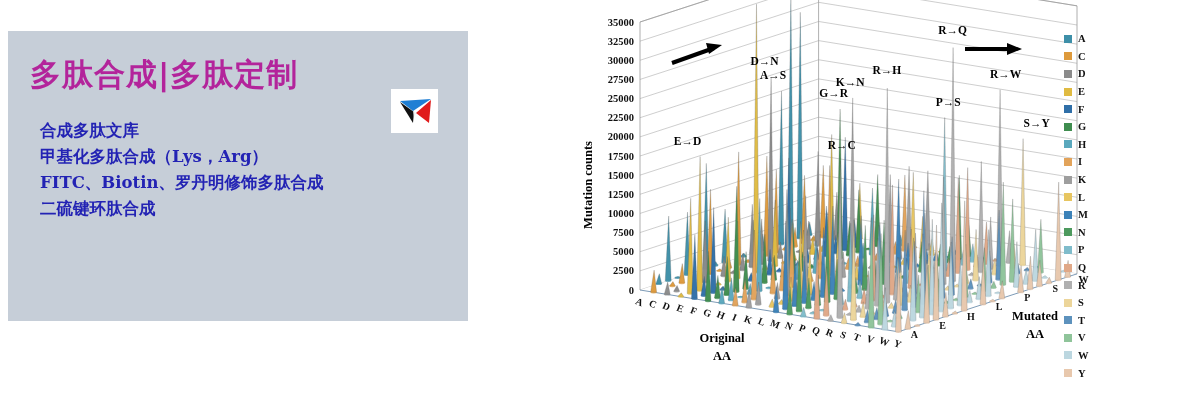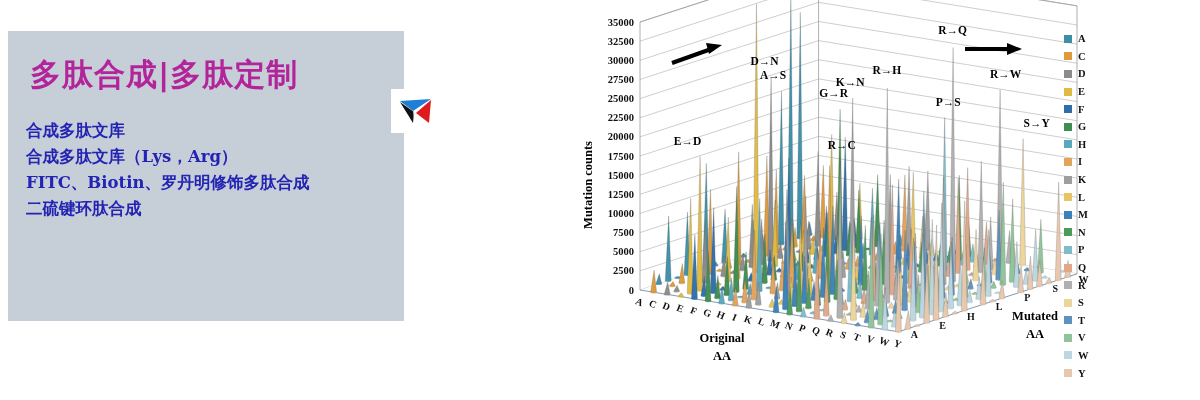--- a/index.html
+++ b/index.html
@@ -2,30 +2,30 @@
 <html><head>
 <meta charset="utf-8">
 <style>
   html,body{margin:0;padding:0;}
   body{
     width:1200px;height:400px;background:#ffffff;
     font-family:"Liberation Serif",serif;overflow:hidden;position:relative;
   }
   
   #promo-panel{
-    position:absolute;left:8px;top:31px;width:396px;height:290px;
+    position:absolute;left:8px;top:31px;width:460px;height:290px;
     background:#c6ced8;box-shadow:inset 0 0 0 1px #c6ced8;
   }
   #promo-title{
     position:absolute;left:22px;top:23px;
     font-family:"DejaVu Sans",sans-serif;font-weight:bold;
     font-size:31px;letter-spacing:1px;color:#b3249b;white-space:nowrap;
   }
   #promo-list{
-    position:absolute;left:18px;top:87px;width:400px;
+    position:absolute;left:32px;top:87px;width:400px;
     color:#2323b4;font-family:"DejaVu Serif",serif;font-weight:bold;
     font-size:16.5px;line-height:26px;
   }
   #promo-list .line{white-space:nowrap;}
   #promo-logo{
     position:absolute;left:383px;top:58px;width:47px;height:44px;
     background:#ffffff;
   }
   
   #chart-panel{position:absolute;left:570px;top:0;width:630px;height:400px;}
@@ -55,21 +55,21 @@
     <svg width="47" height="44" viewBox="0 0 47 44">
       <polygon points="9,12 40,10 22,22" fill="#1f7fd4"></polygon>
       <polygon points="40,11 38,34 25,24" fill="#e01b1b"></polygon>
       <polygon points="9,13 22,34 23,23" fill="#111111"></polygon>
       <polygon points="22,22 25,24 23,28" fill="#f2f2f2"></polygon>
     </svg>
   </div>
 
   <div id="promo-list">
     <div class="line">合成多肽文库</div>
-    <div class="line">合成多肽文库（Lys，Arg）</div>
+    <div class="line">甲基化多肽合成（Lys，Arg）</div>
     <div class="line">FITC、Biotin、罗丹明修饰多肽合成</div>
     <div class="line">二硫键环肽合成</div>
   </div>
 </div>
 
 <div id="chart-panel">
   <svg id="chart-svg" width="630" height="400" viewBox="0 0 630 400">
     <defs>
       <clipPath id="plotclip">
           <rect x="55" y="20" width="520" height="290"></rect>

